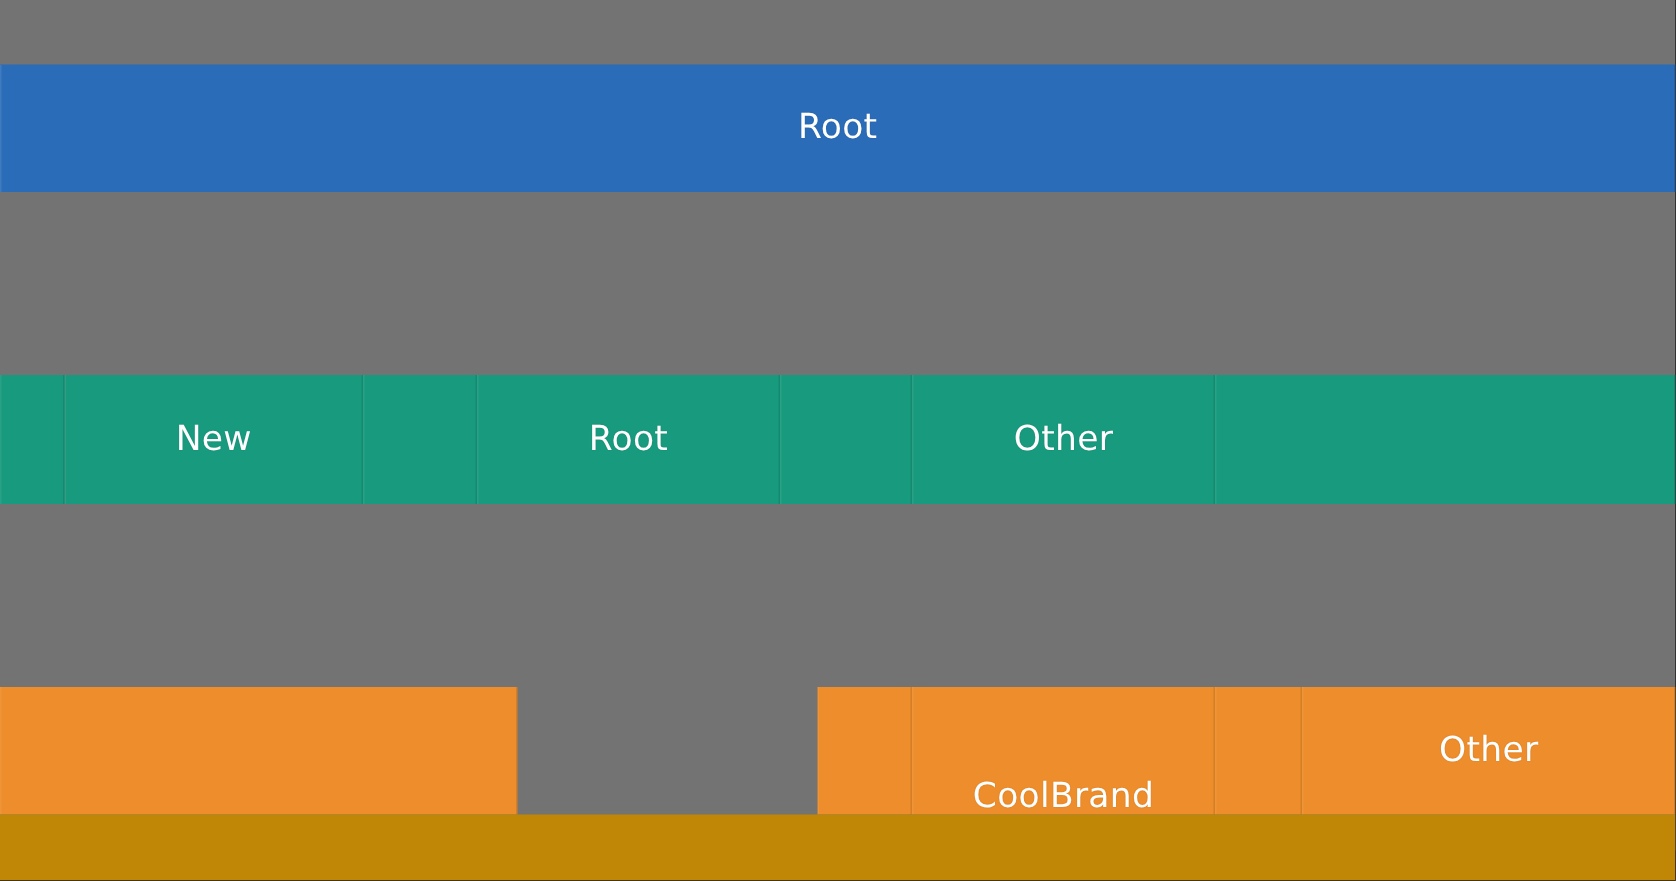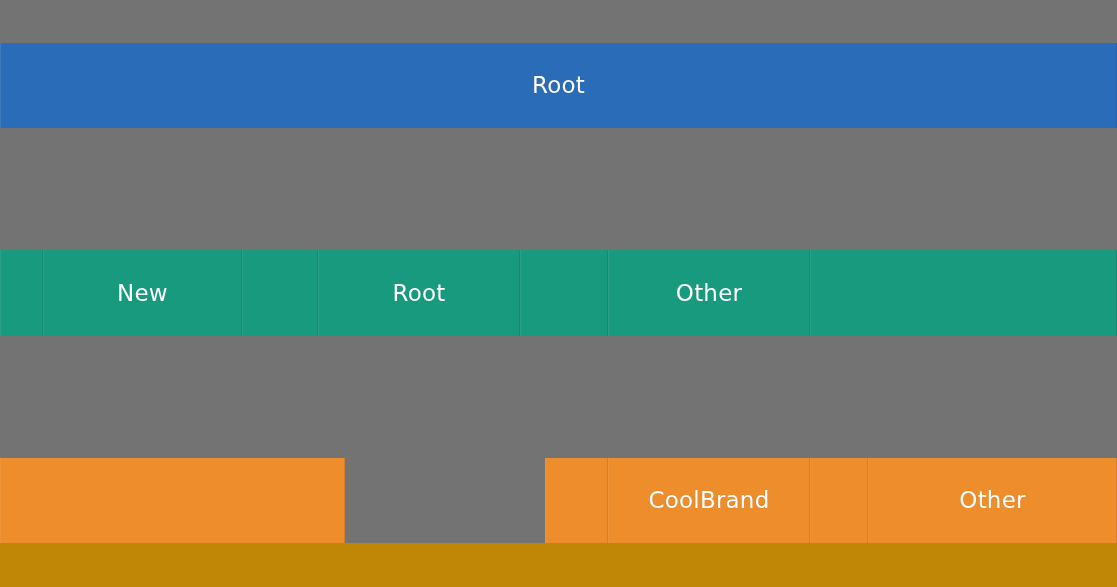--- a/index.html
+++ b/index.html
@@ -74,21 +74,21 @@
       </div>
       <div class="node l1 seam-l1" style="left: 520px; width: 88px; background: rgb(24, 154, 126);"></div>
       <div class="node l1 seam-l1" style="left: 608px; width: 202px; background: rgb(24, 154, 126);">
         <span class="node-label">Other</span>
       </div>
       <div class="node l1 seam-l1" style="left: 810px; width: 307px; background: rgb(24, 154, 126);"></div>
     </div>
     <div class="level" style="top: 458px; height: 85px;">
       <div class="node l2 seam-l2" style="left: 0px; width: 345px; background: rgb(237, 141, 43);"></div>
       <div class="node l2 seam-l2" style="left: 545px; width: 63px; background: rgb(237, 141, 43);"></div>
-      <div class="node l2 seam-l2" style="left: 608px; width: 202px; background: rgb(237, 141, 43);">
+      <div class="node l2 seam-l2" style="left: 608px; width: 202px; background: rgb(237, 141, 43); align-items: flex-end;">
         <span class="node-label">CoolBrand</span>
       </div>
       <div class="node l2 seam-l2" style="left: 810px; width: 58px; background: rgb(237, 141, 43);"></div>
       <div class="node l2 seam-l2" style="left: 868px; width: 249px; background: rgb(237, 141, 43);">
         <span class="node-label">Other</span>
       </div>
     </div>
     <div class="level" style="top: 543px; height: 44px;">
       <div class="node l3" style="left: 0px; width: 1117px; background: rgb(192, 135, 6);"></div>
     </div>

